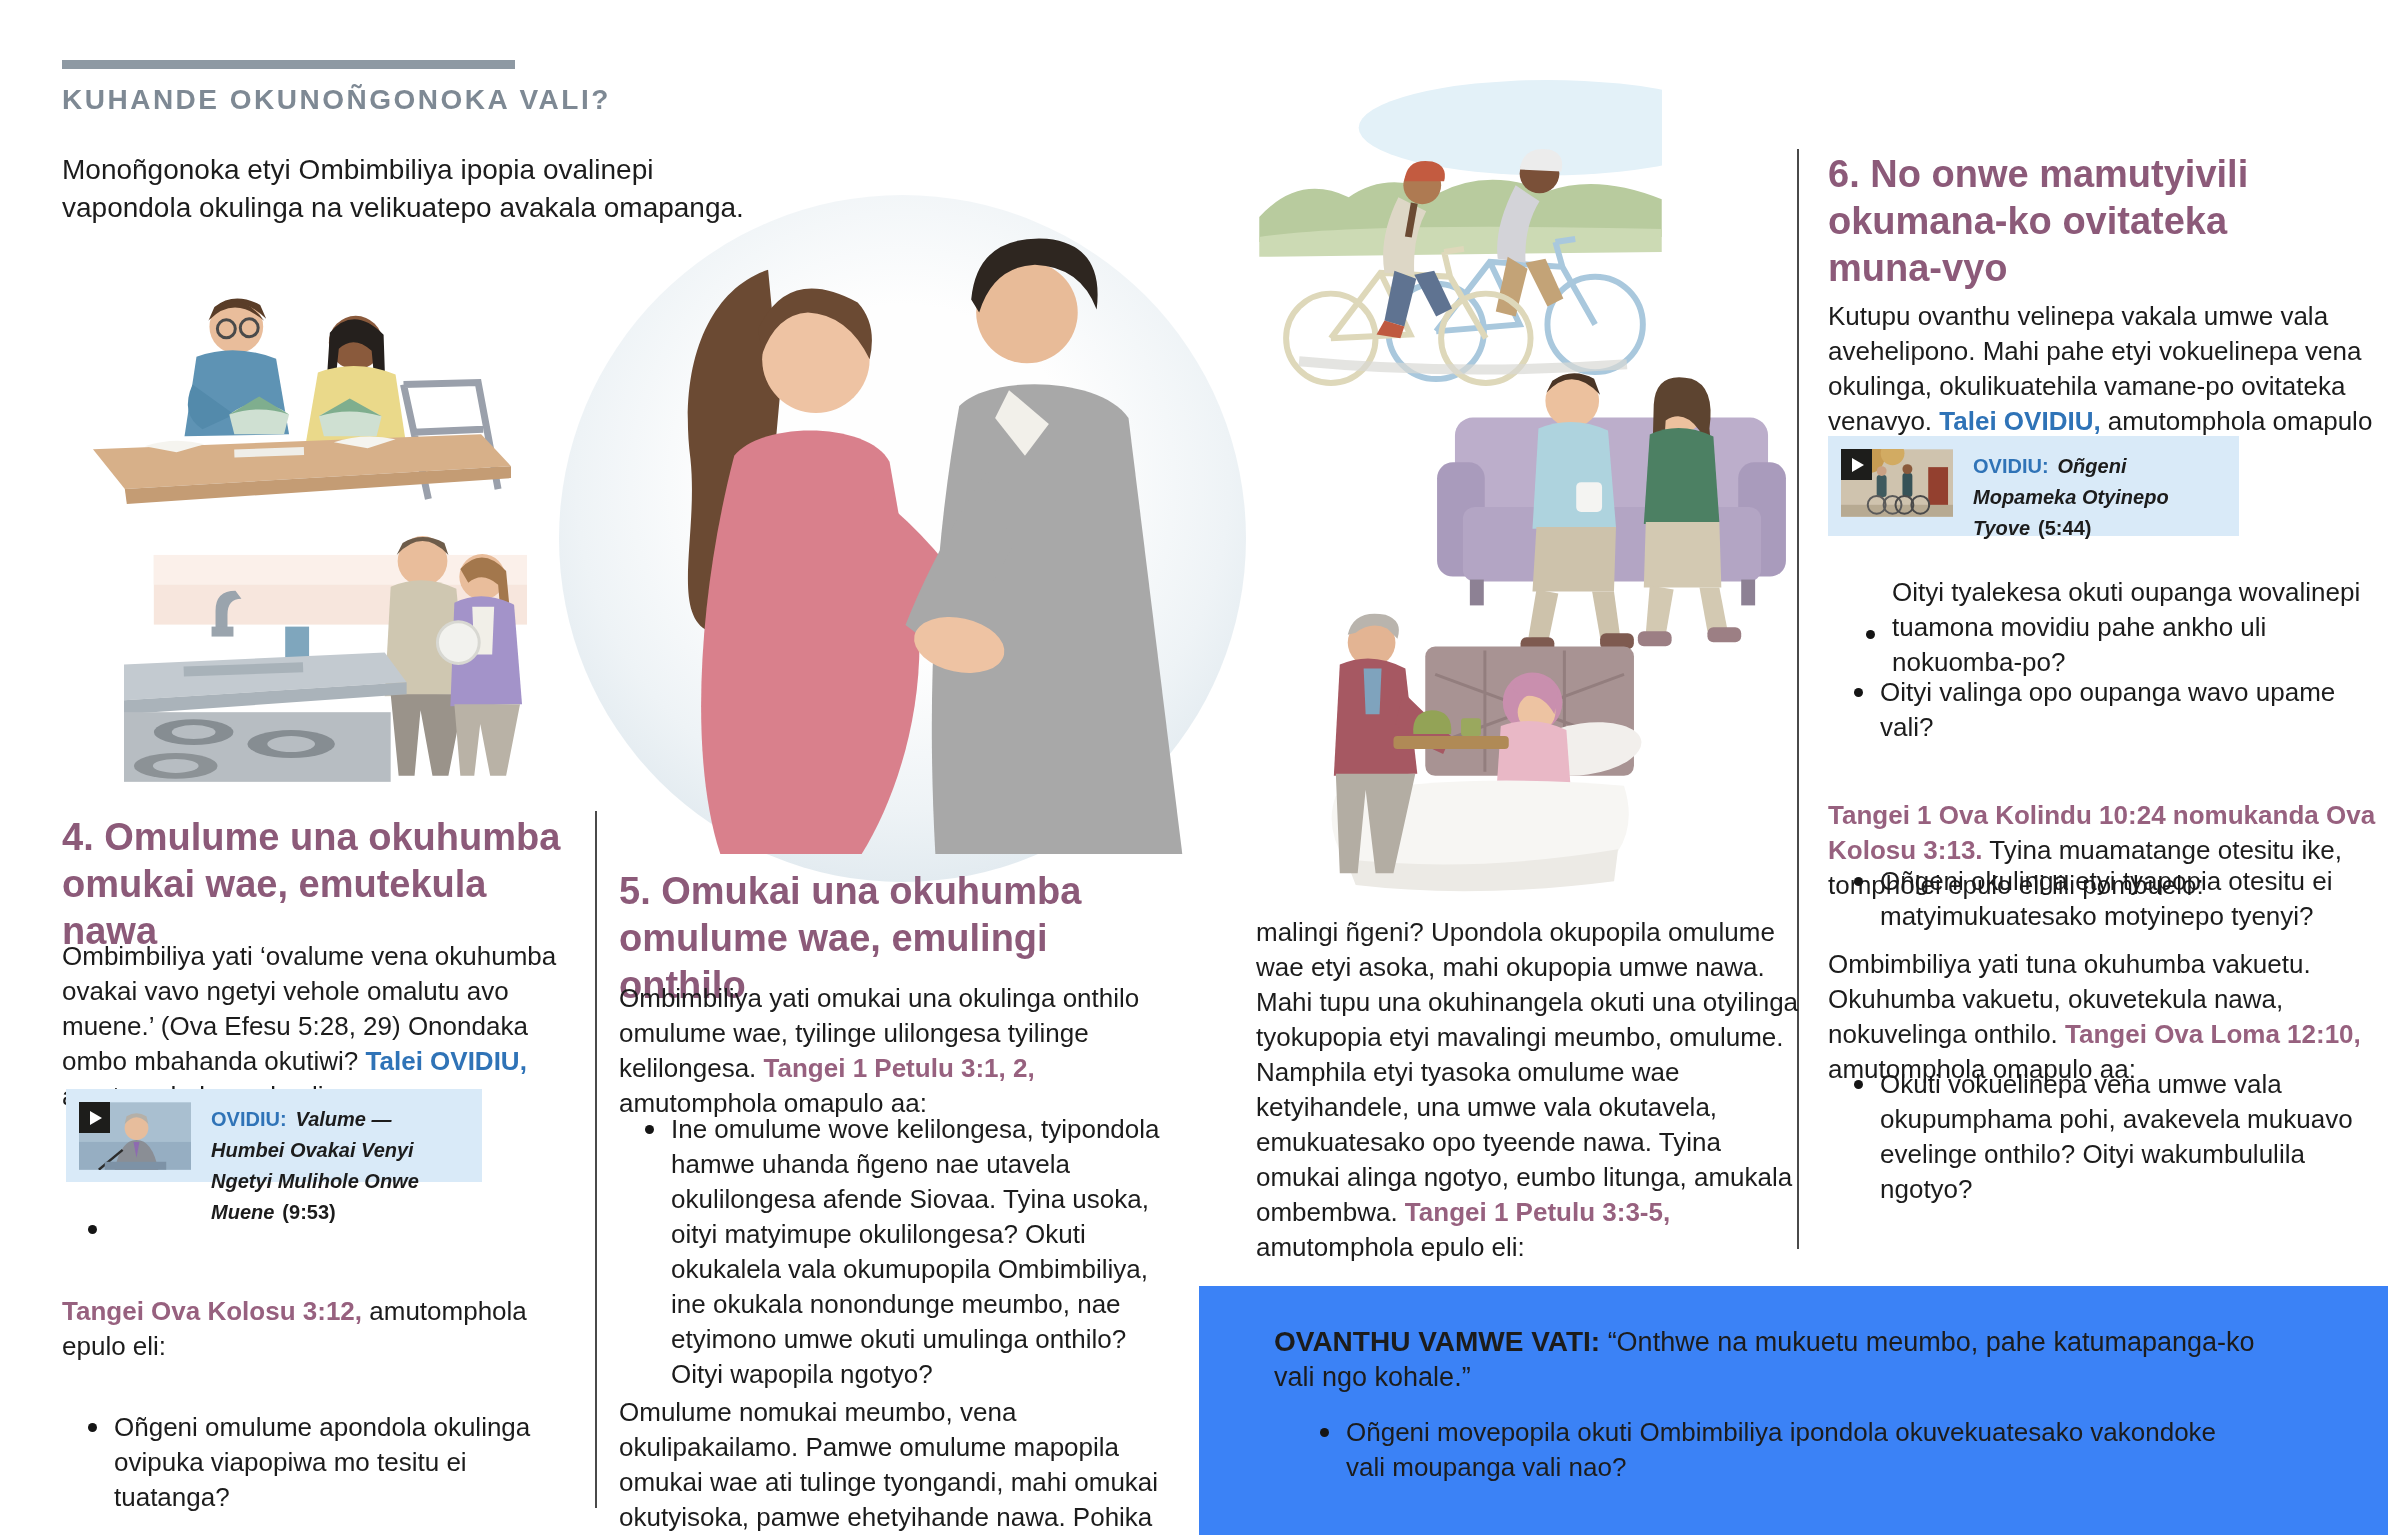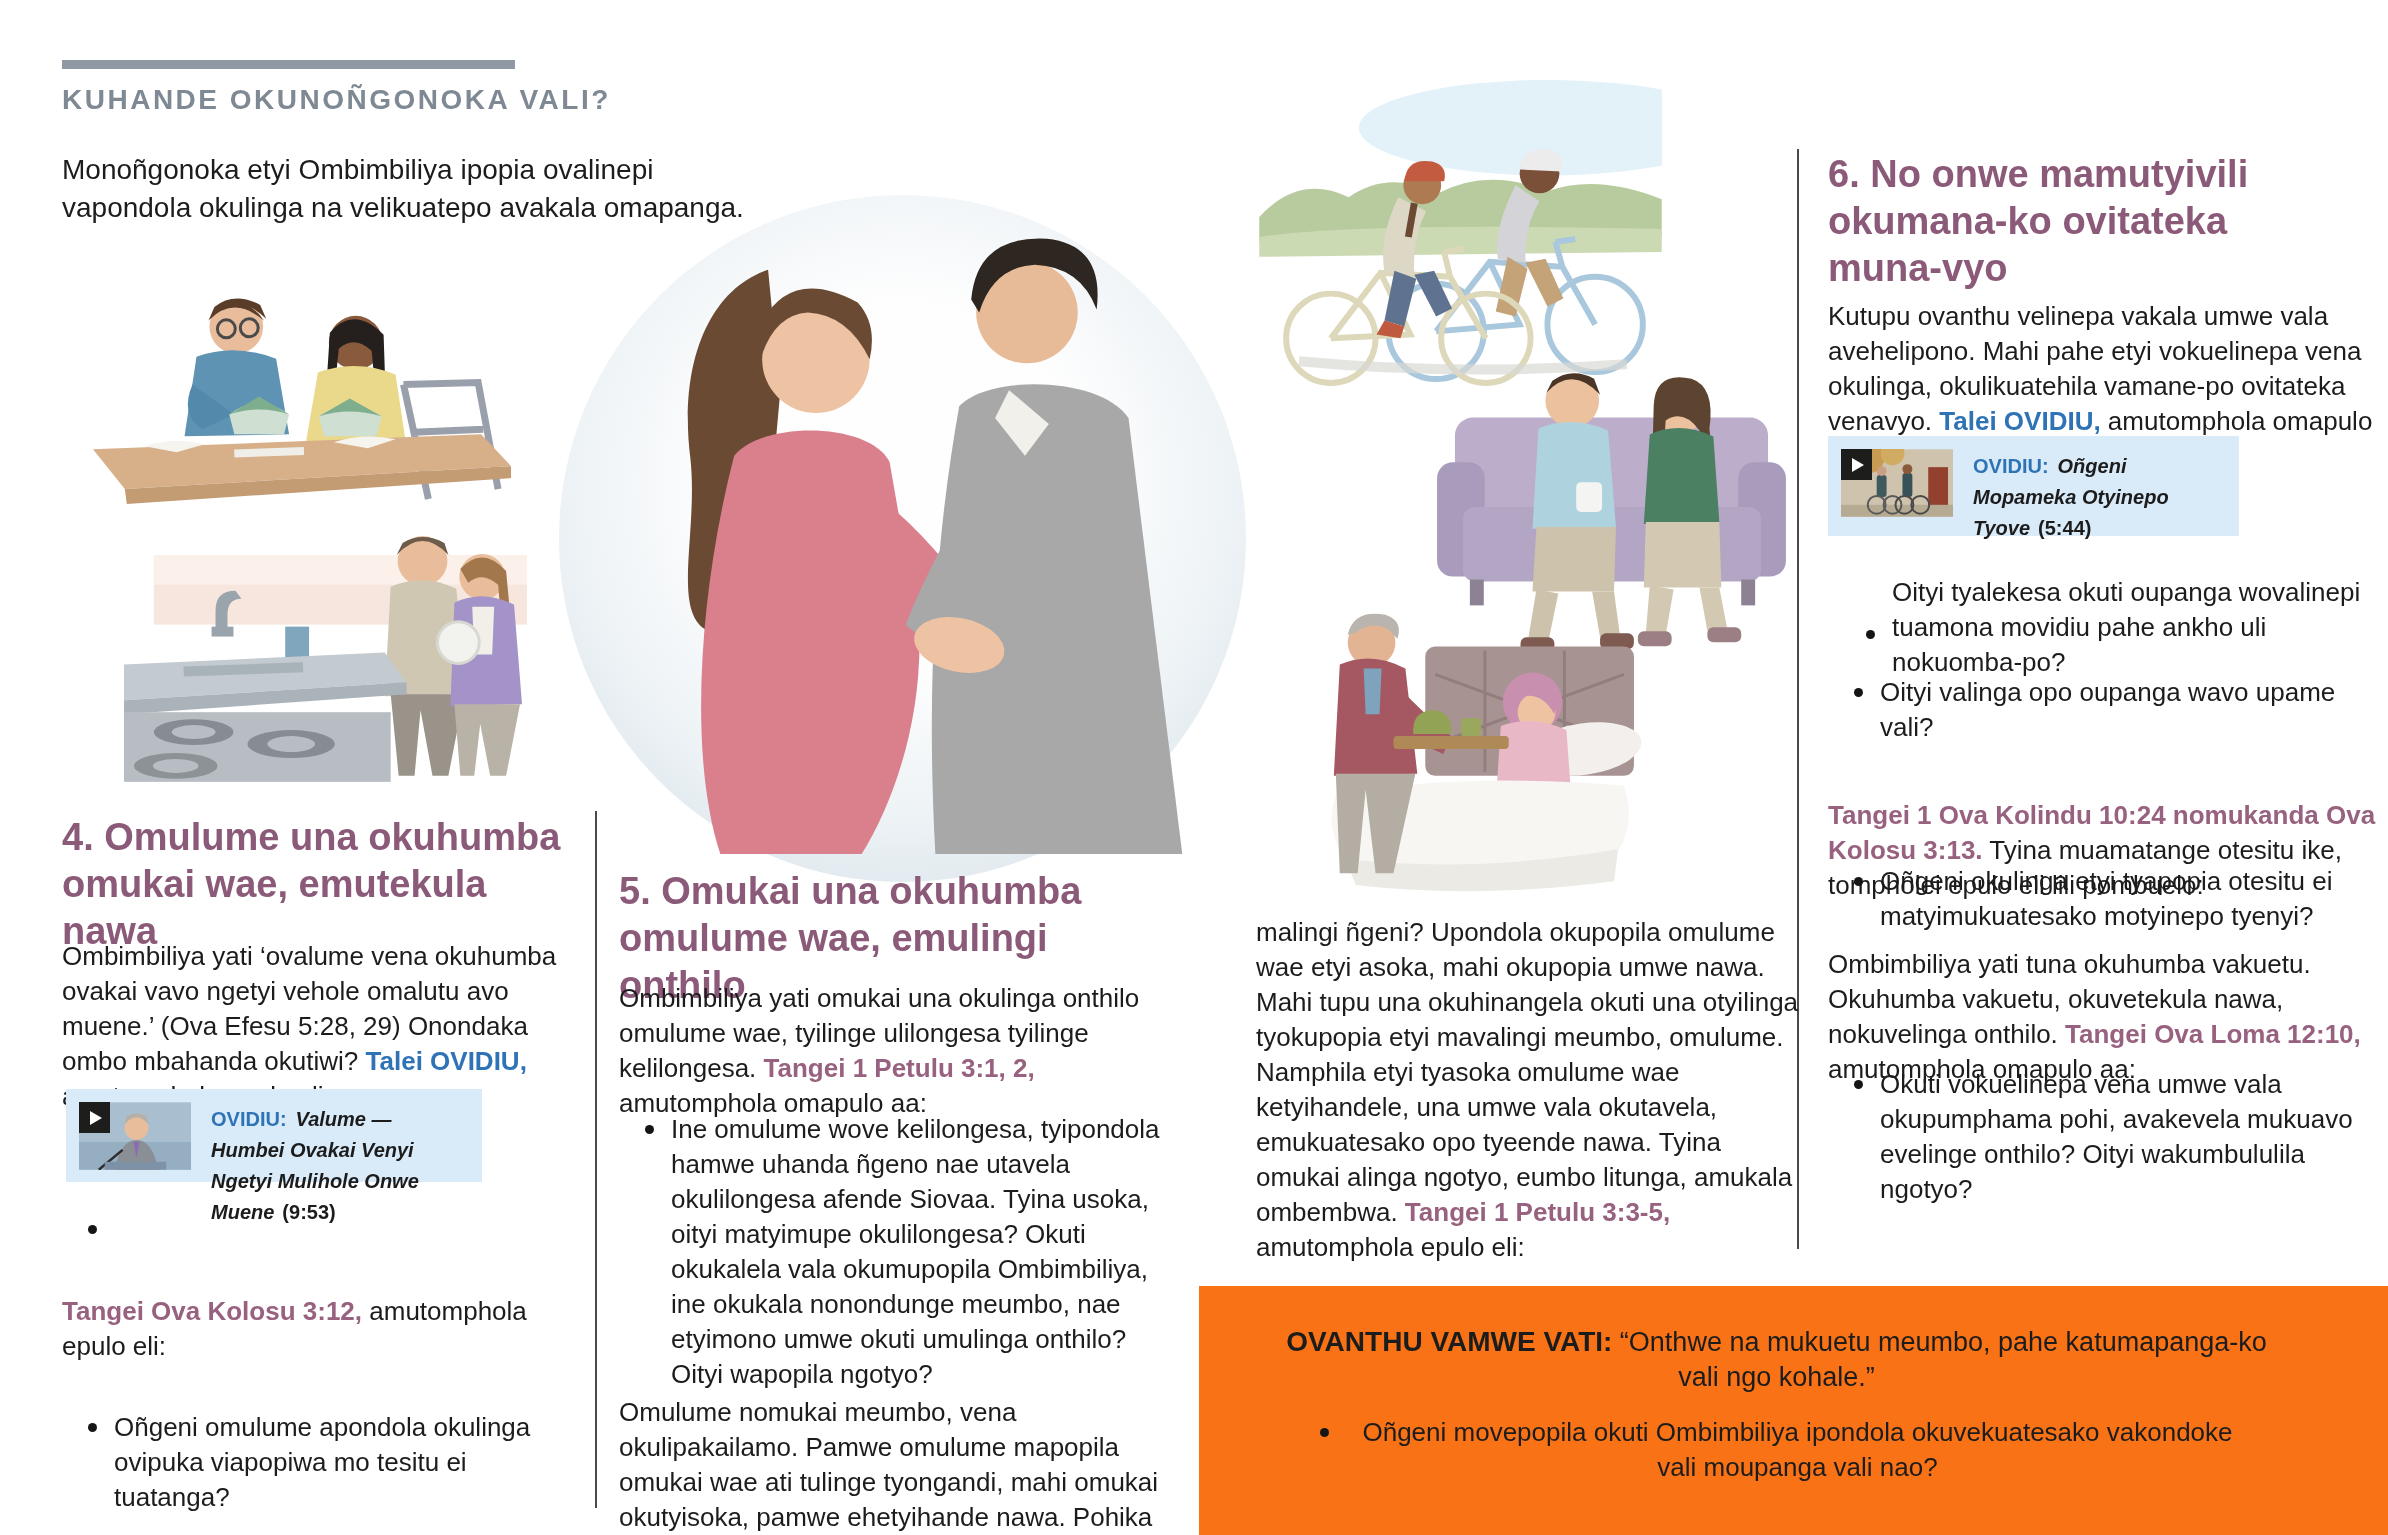--- a/index.html
+++ b/index.html
@@ -19,21 +19,21 @@
   .thumb{position:relative;width:112px;height:68px;flex:none;overflow:hidden;}
   .thumb svg{display:block;}
   .play{position:absolute;top:0;left:0;width:31px;height:31px;background:#1d1d1b;
         display:flex;align-items:center;justify-content:center;}
   .tri{width:0;height:0;border-left:12px solid #fff;border-top:7px solid transparent;border-bottom:7px solid transparent;margin-left:3px;}
   .vtext{font-size:20px;line-height:31px;font-weight:bold;margin-left:20px;padding-top:2px;}
   .vlabel{margin-right:9px;}
   .vtitle{font-style:italic;}
   .vdur{margin-left:8px;}
   .divider{width:2px;background:#4a4a4a;}
-  .saybox{background:#f97316;text-align:center;}
+  .saybox{background:#3b82f6;}
   .say-title{font-weight:bold;font-size:28px;}
   .say-quote{font-size:27px;}
   .circlebg{border-radius:50%;
     background:radial-gradient(circle at 50% 42%, #fefefe 34%, #eef3f6 62%, #cfdde6 100%);}
 </style>
 </head>
 <body>
 
 <div class="page">
 

